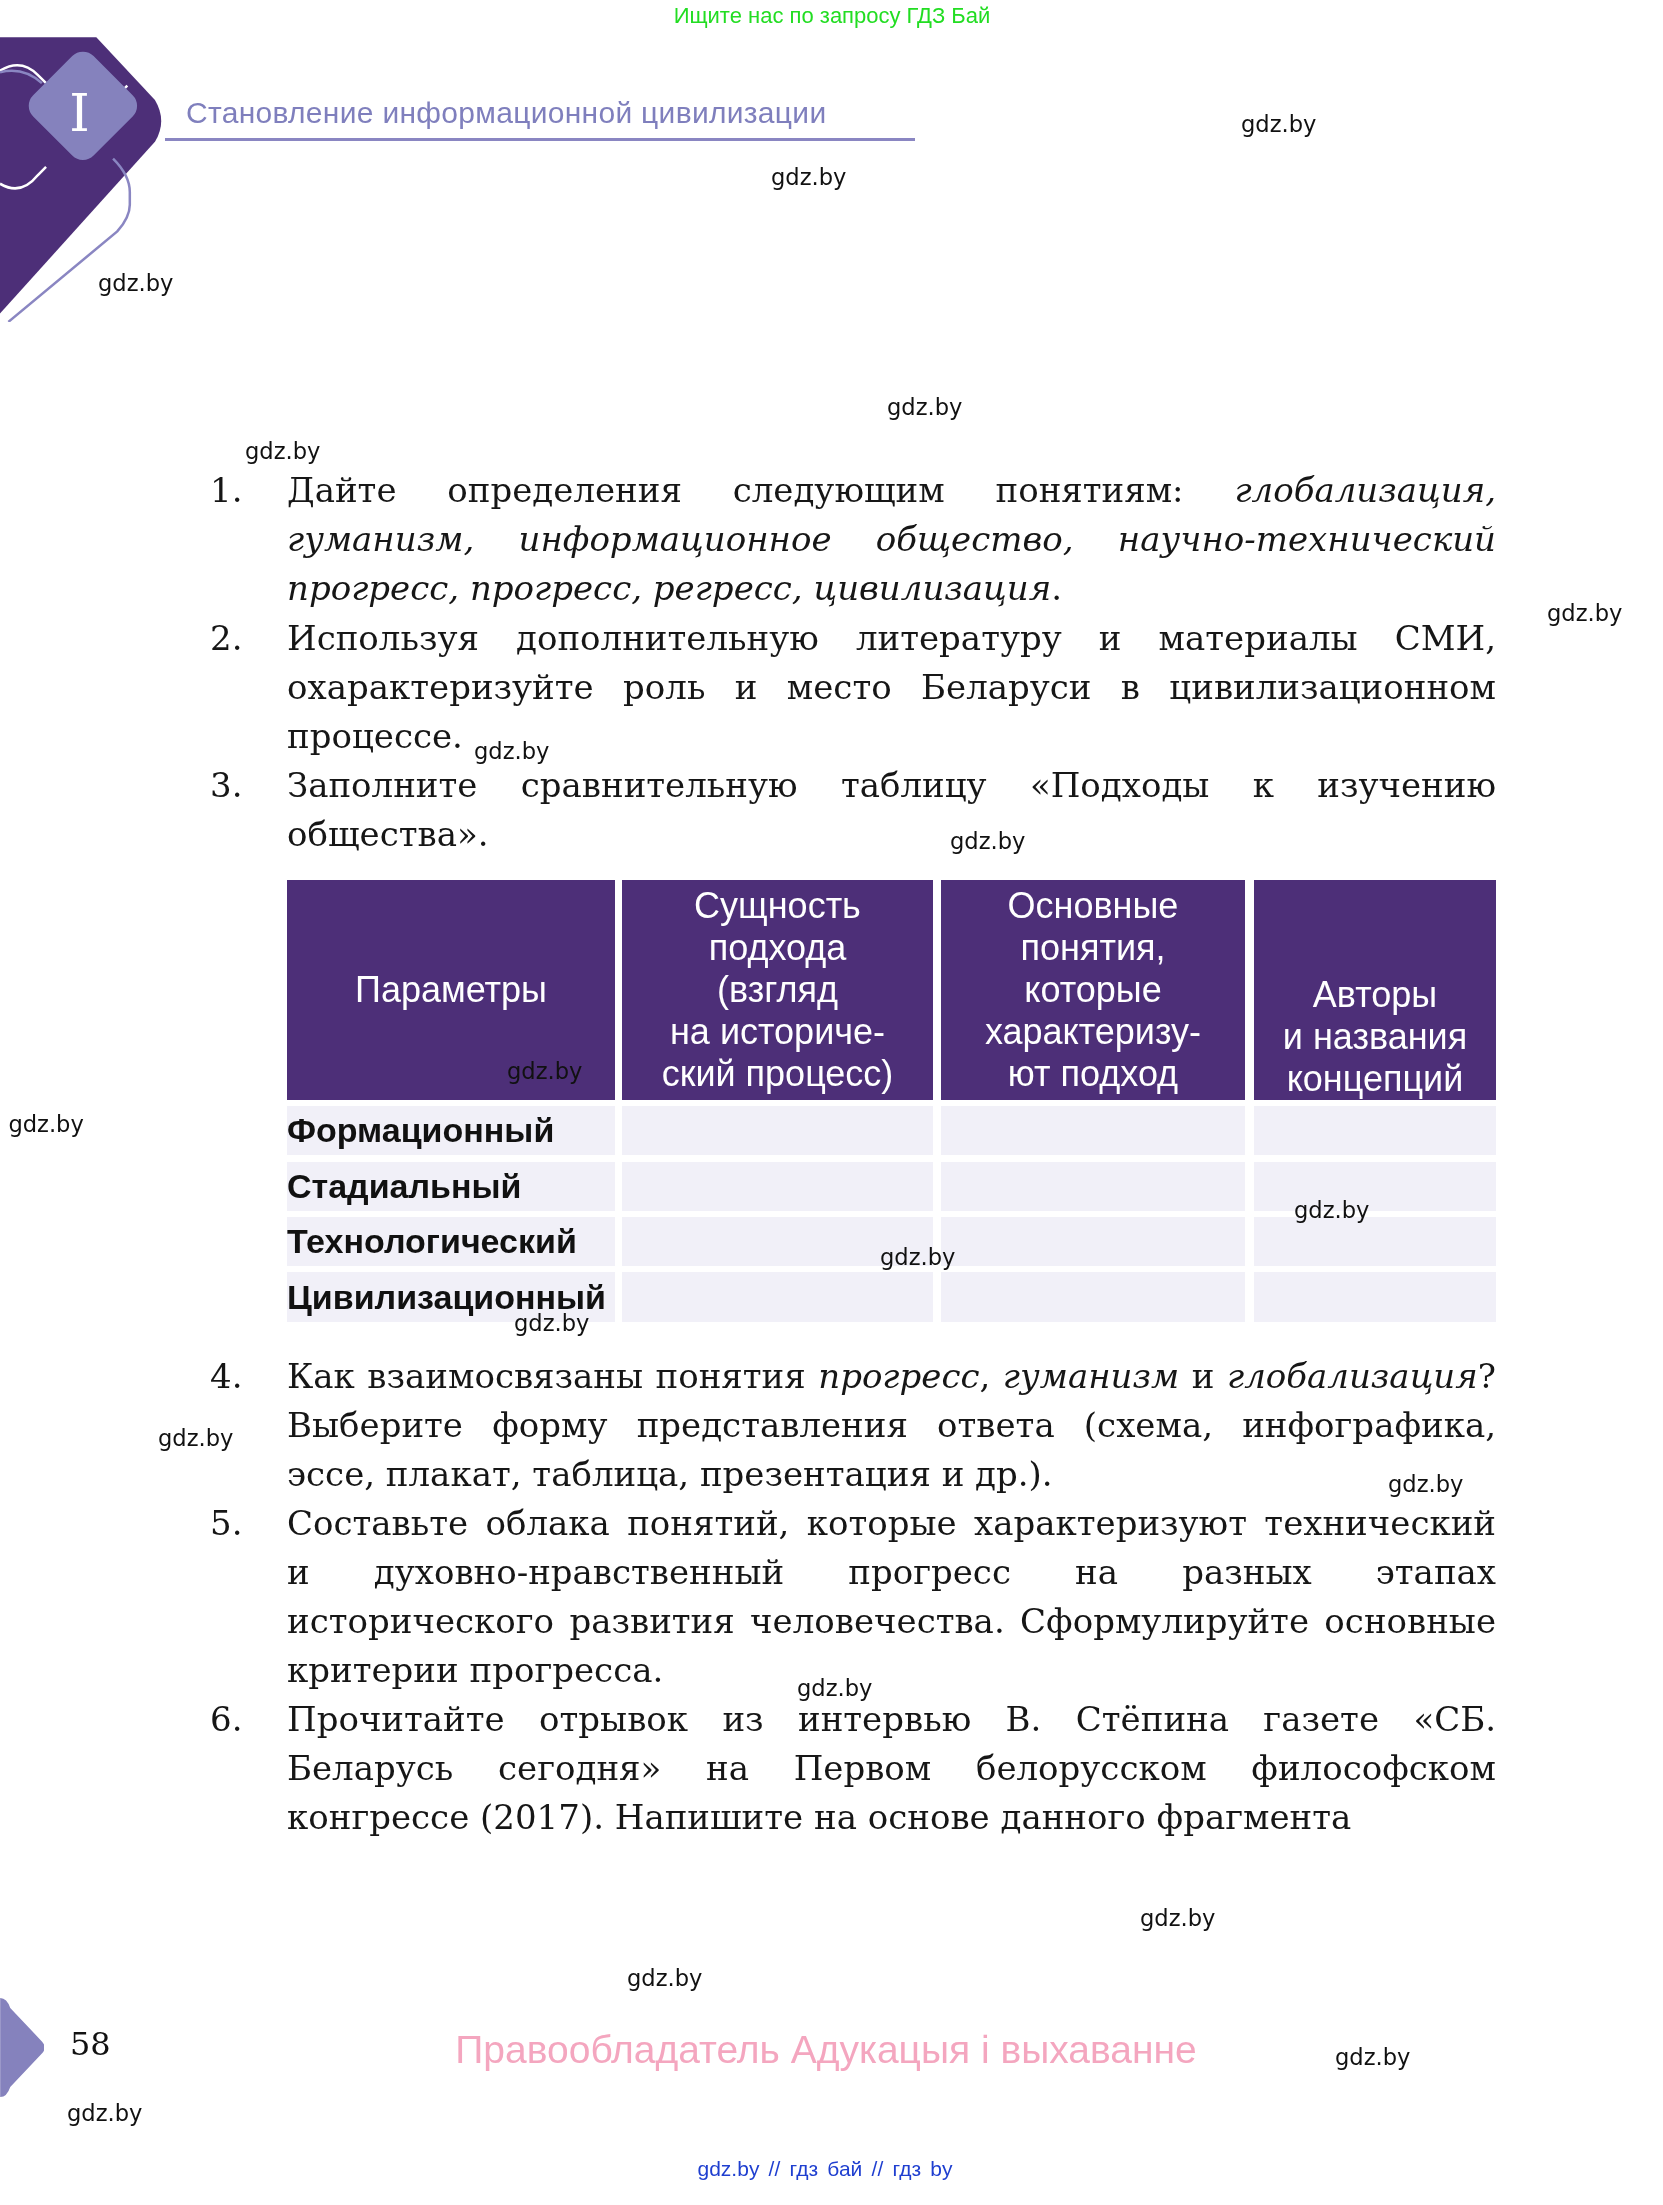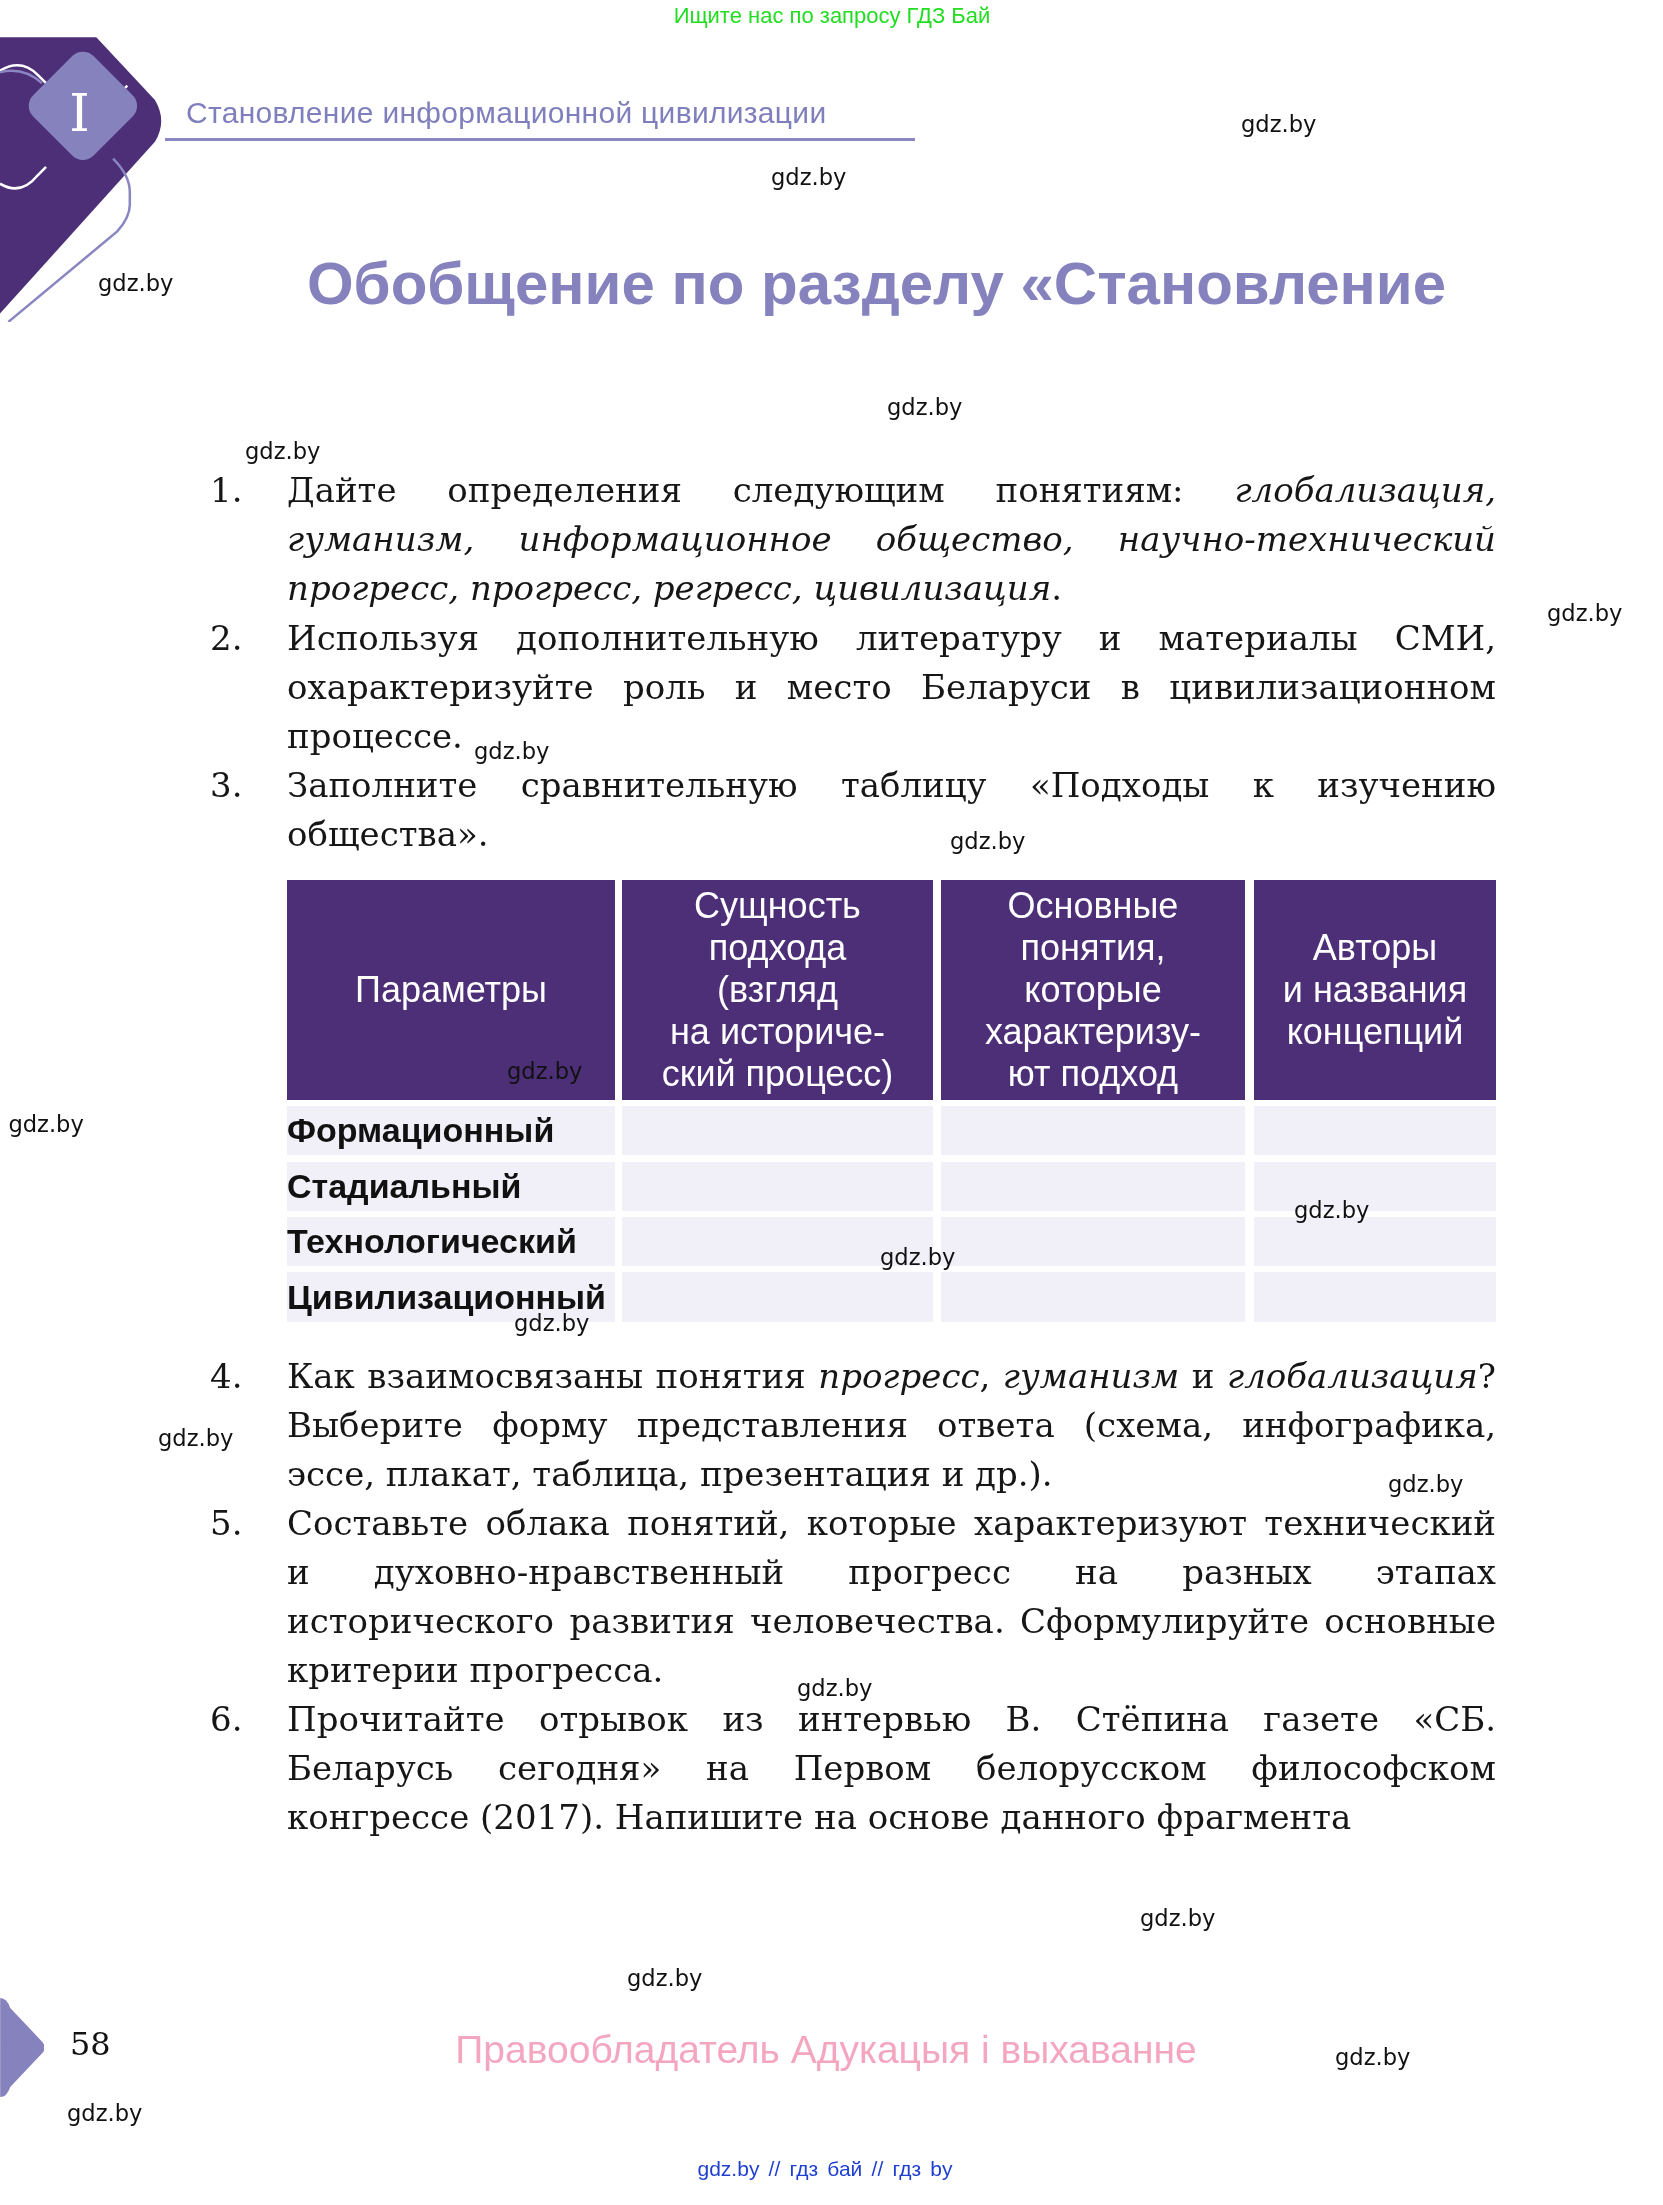--- a/index.html
+++ b/index.html
@@ -84,21 +84,20 @@
   <path d="M185,125 Q170,150 150,170" fill="none" stroke="none"></path>
 
   <rect x="48" y="31" width="102" height="102" rx="18" ry="18" transform="rotate(45 99 82) translate(0 0)" fill="#8582bd"></rect>
   <text x="95" y="112" text-anchor="middle" font-family="DejaVu Serif, serif" font-size="62" fill="#ffffff">I</text>
 </svg>
 
 <div class="abs running-head">Становление информационной цивилизации</div>
 <div class="abs running-rule"></div>
 
 <div class="abs page-title">
-  <div>Обобщение по разделу «Становление</div>
 </div>
 
 <div class="task" style="top:466px;">
   <span class="num">1.</span>
   <div class="body"><span>Дайте определения следующим понятиям: </span><i>глобализация, гуманизм, информационное общество, научно-технический прогресс, прогресс, регресс, цивилизация</i><span>.</span></div>
 </div>
 <div class="task" style="top:614px;">
   <span class="num">2.</span>
   <div class="body"><span>Используя дополнительную литературу и материалы СМИ, охарактеризуйте роль и место Беларуси в цивилизационном процессе.</span></div>
 </div>
@@ -124,21 +123,21 @@
   </div>
   <div class="th" style="left:654px; width:304px;">
     <div>
         <div>Основные</div>
         <div>понятия,</div>
         <div>которые</div>
         <div>характеризу-</div>
         <div>ют подход</div>
       </div>
   </div>
-  <div class="th" style="left:967px; width:242px;">
+  <div class="th" style="left:967px; width:242px;align-items:flex-end;">
     <div>
         <div>Авторы</div>
         <div>и названия</div>
         <div>концепций</div>
       </div>
   </div>
 
   <div class="td row-label" style="left:0; width:328px; top:226px; height:49px;">Формационный</div>
   <div class="td" style="left:335px; width:311px; top:226px; height:49px;"></div>
   <div class="td" style="left:654px; width:304px; top:226px; height:49px;"></div>

